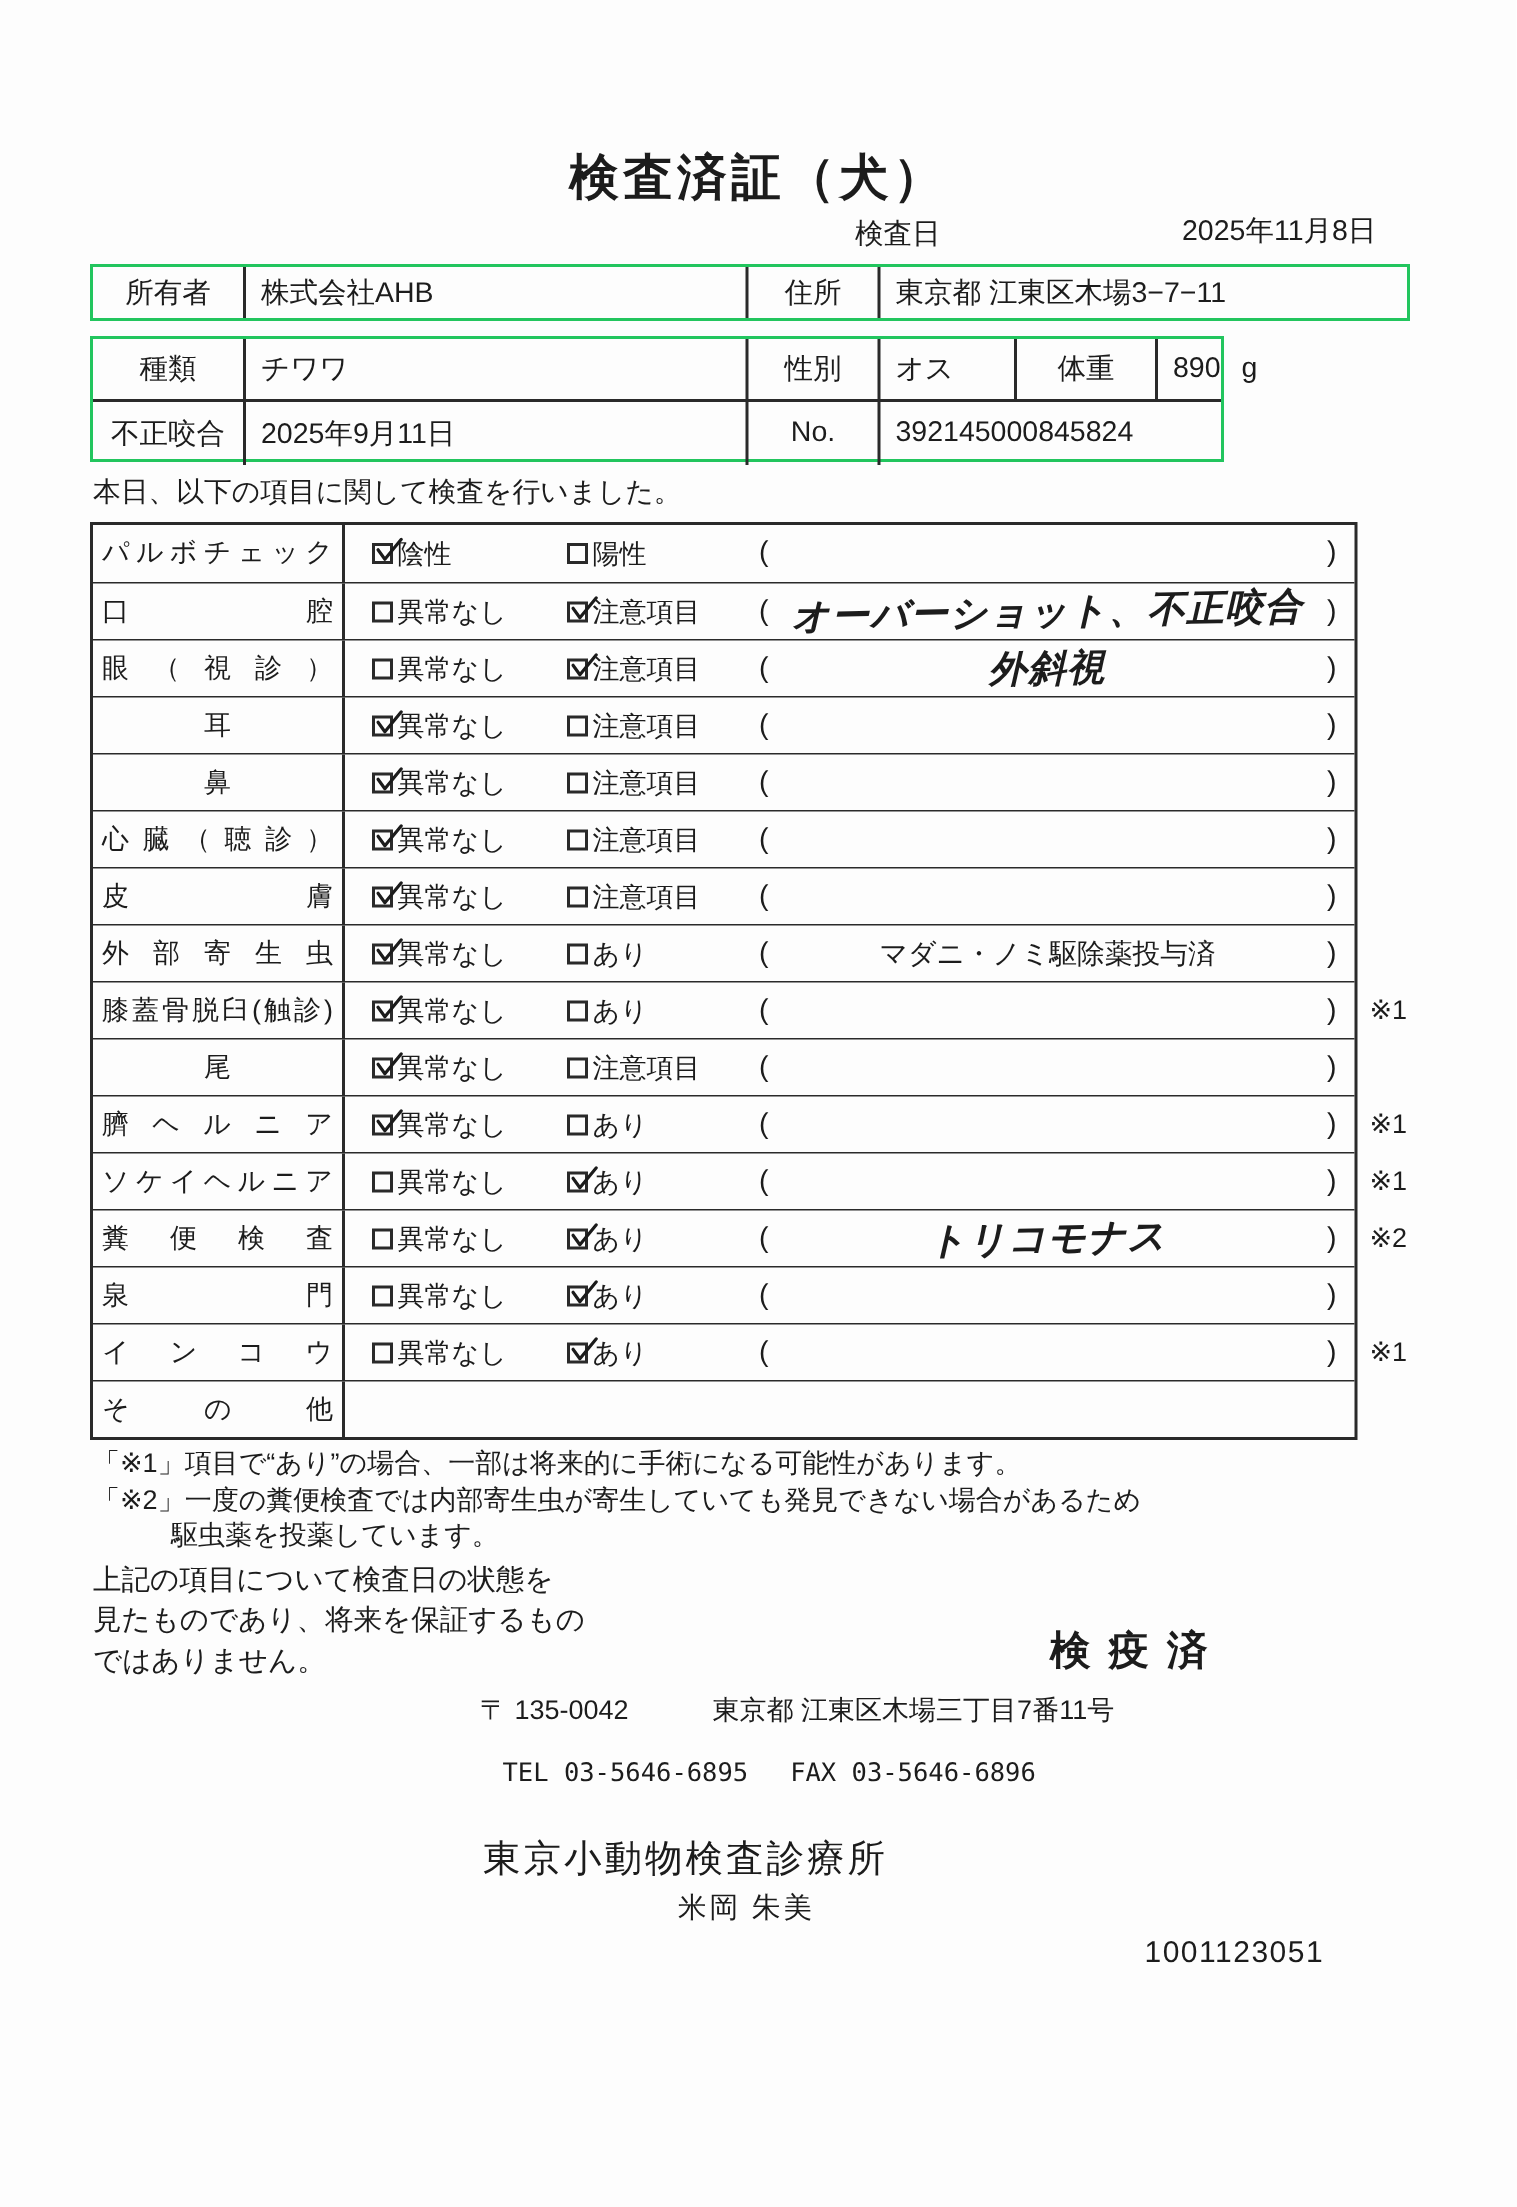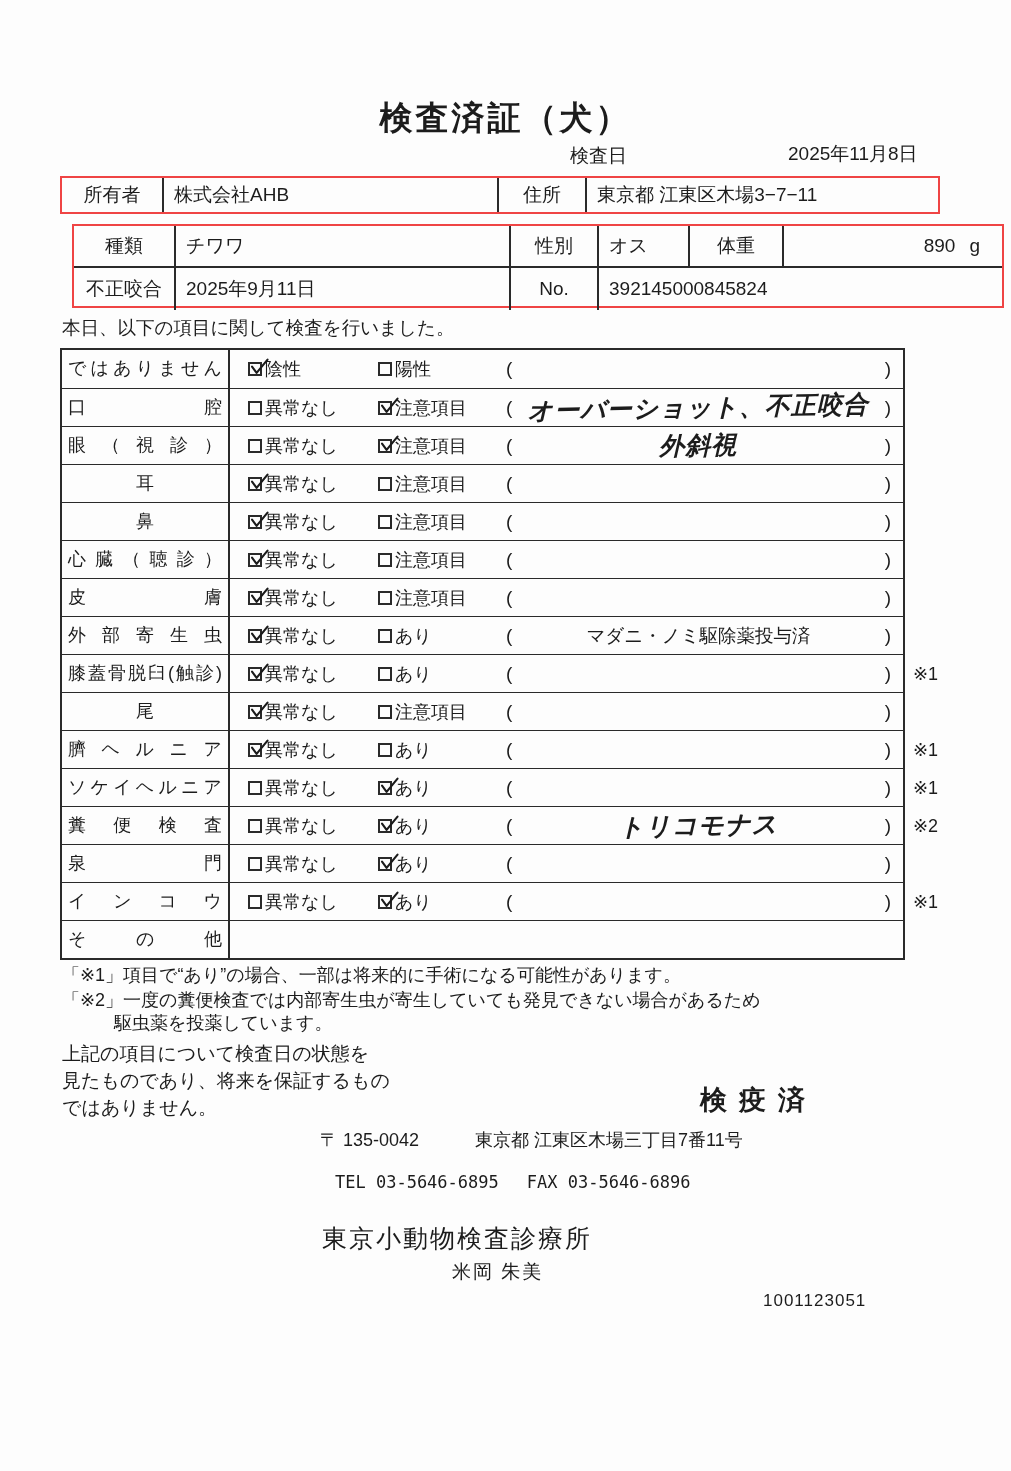--- a/index.html
+++ b/index.html
@@ -8,29 +8,29 @@
     background:#fdfdfd;color:#1c1c1c;
     font-family:"Liberation Sans","DejaVu Sans",sans-serif;
     overflow:hidden;
   }
   .abs{position:absolute;}
   .title{top:96px;left:0;width:100%;text-align:center;font-size:33px;font-weight:600;letter-spacing:3px;}
   .insp-label{top:143px;left:570px;font-size:19px;}
   .insp-date{top:141px;left:788px;font-size:19px;}
 
   
-  .ibox{border:2px solid #ef4444;box-sizing:border-box;background:#fdfdfd;}
+  .ibox{border:2px solid #22c55e;box-sizing:border-box;background:#fdfdfd;}
   .irow{display:grid;height:100%;}
   .icell{display:flex;align-items:center;box-sizing:border-box;border-right:2px solid #2a2a2a;
          padding:0 10px;font-size:19px;white-space:nowrap;overflow:visible;}
   .icell:last-child{border-right:none;}
   .icell.lab{justify-content:center;padding:0 4px;}
   .row1{top:176px;left:60px;width:880px;height:38px;}
   .grid-r1{grid-template-columns:102px 335px 88px 1fr;}
-  .row23{top:224px;left:72px;width:932px;height:84px;}
+  .row23{top:224px;left:60px;width:756px;height:84px;}
   .r23a,.r23b{height:42px;box-sizing:border-box;}
   .r23a{border-bottom:2px solid #2a2a2a;}
   .grid-r2{grid-template-columns:102px 335px 88px 91px 94px 1fr;}
   .grid-r3{grid-template-columns:102px 335px 88px 1fr;}
   .weight-cell{justify-content:flex-end;padding-right:22px;gap:14px;}
 
   .intro{top:315px;left:62px;font-size:18.5px;font-weight:500;}
 
   
   .ctable{top:348px;left:60px;width:845px;border:2px solid #2a2a2a;box-sizing:border-box;background:#fdfdfd;overflow:visible;}
@@ -58,21 +58,21 @@
   .fn2{top:988px;}
   .fn3{top:1011px;left:114px;}
 
   .disclaimer{top:1040px;left:62px;font-size:19px;font-weight:500;line-height:27px;white-space:pre-line;}
   .stamp{top:1082px;left:700px;font-size:27px;font-weight:600;letter-spacing:12px;white-space:nowrap;}
 
   .postal-line{top:1128px;left:320px;font-size:18px;display:flex;gap:56px;white-space:nowrap;}
   .tel-line{top:1172px;left:335px;font-size:17px;font-family:"DejaVu Sans Mono","Liberation Mono",monospace;display:flex;gap:28px;white-space:nowrap;}
   .clinic-name{top:1222px;left:322px;font-size:25px;font-weight:400;letter-spacing:2px;white-space:nowrap;}
   .vet-name{top:1259px;left:452px;font-size:19px;letter-spacing:2px;white-space:nowrap;}
-  .doc-code{top:1291px;left:763px;font-size:17px;letter-spacing:1px;}
+  .doc-code{top:1291px;left:763px;font-size:20px;letter-spacing:1px;}
 </style>
 </head>
 <body>
 
 <div class="page">
 
   <div class="abs title">検査済証（犬）</div>
 
   <div class="abs insp-label">検査日</div>
   <div class="abs insp-date">2025年11月8日</div>
@@ -103,21 +103,21 @@
       <div class="icell">2025年9月11日</div>
       <div class="icell lab">No.</div>
       <div class="icell">392145000845824</div>
     </div>
   </div>
 
   <div class="abs intro">本日、以下の項目に関して検査を行いました。</div>
 
   <div class="abs ctable">
       <div class="crow">
-        <span class="clabel">ではありません</span>
+        <span class="clabel">パルボチェック</span>
         <span class="crest">
           <span class="opt opt1">
             <span class="cb">
               <svg viewBox="0 0 22 22">
                 <path d="M4 11 L9 17 L19 3"></path>
               </svg>
             </span>
             <span>陰性</span>
           </span>
           <span class="opt opt2">

